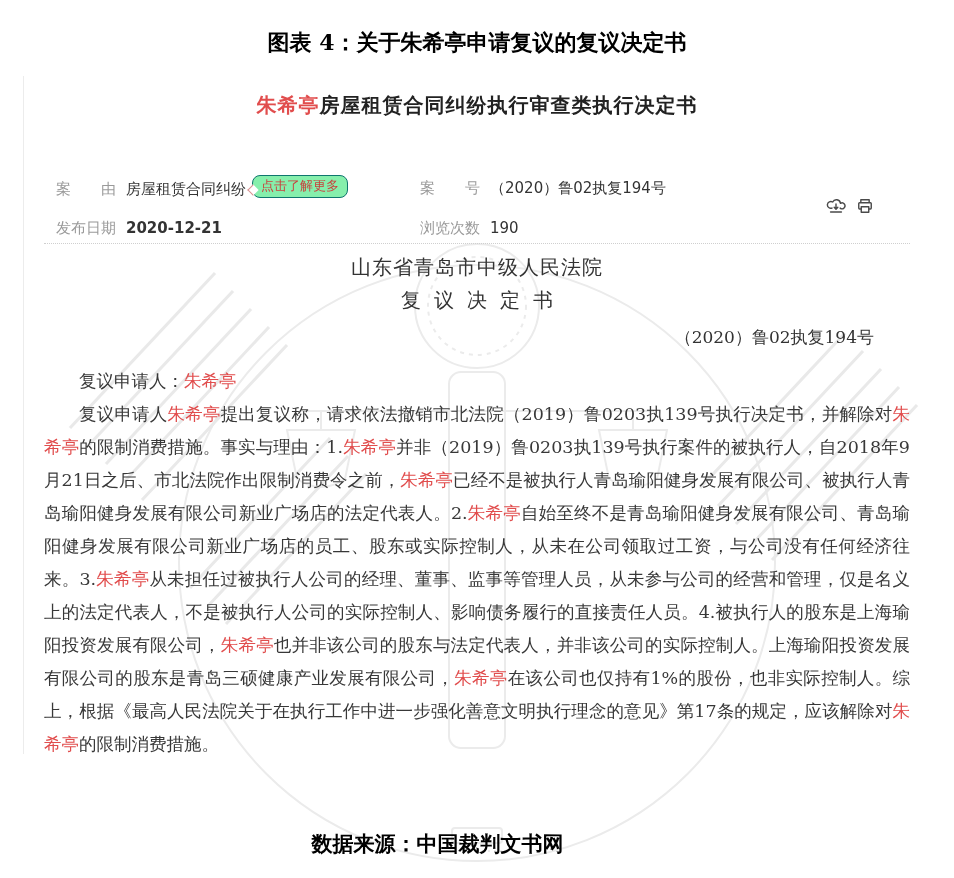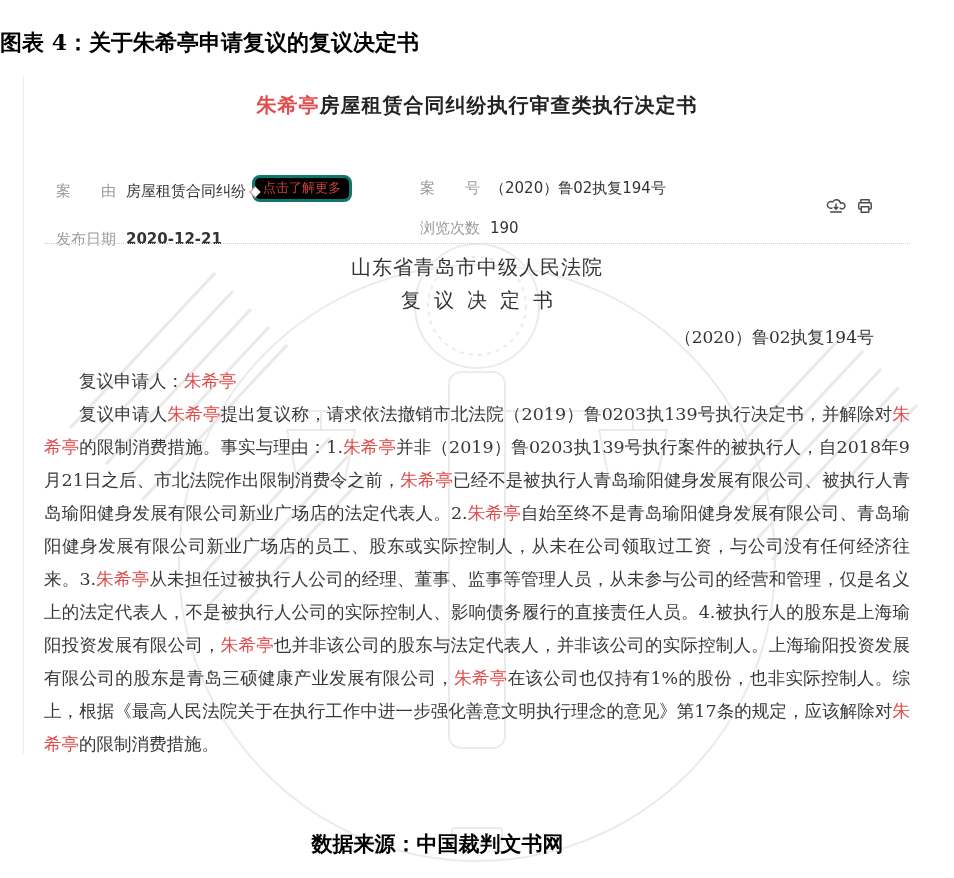--- a/index.html
+++ b/index.html
@@ -3,21 +3,21 @@
 <meta charset="utf-8">
 <style>
   html, body { margin:0; padding:0; background:#ffffff; }
   body {
     width:954px; height:878px; position:relative; overflow:hidden;
     font-family:"DejaVu Sans","Liberation Sans",sans-serif;
     -webkit-font-smoothing:antialiased;
   }
 
   .fig-title {
-    position:absolute; top:28px; left:0; width:954px; text-align:left;
+    position:absolute; top:28px; left:0; width:954px; text-align:center;
     font-family:"DejaVu Serif","Liberation Serif",serif;
     font-weight:700; font-size:22px; color:#000;
   }
 
   .watermark { position:absolute; left:0; top:178px; z-index:0; pointer-events:none; }
 
   .left-edge {
     position:absolute; left:23px; top:76px; height:678px; width:0;
     border-left:1px solid #ececec;
   }
@@ -28,21 +28,21 @@
   }
   .red { color:#e14d4d; }
 
   .meta-cell { position:absolute; font-size:15px; color:#333; z-index:1; white-space:nowrap; }
   .meta-label { color:#9a9a9a; margin-right:10px; }
   .meta-value { color:#333;text-align:right; }
   .meta-value.strong { font-weight:700; }
 
   .more-badge {
     display:inline-block; margin-left:6px; padding:1px 8px 2px;
-    border:3px solid #0f766e; border-radius:8px; background:#000000;
+    border:1px solid #0f766e; border-radius:8px; background:#86efac;
     color:#c9413e; font-size:13px; position:relative; top:-4px; cursor:pointer;
   }
   .more-badge::before {
     content:""; position:absolute; left:-4px; bottom:3px; width:7px; height:7px;
     background:#fff; border-left:1px solid #d98f8f; border-bottom:1px solid #d98f8f;
     transform:rotate(45deg);
   }
 
   .doc-icons { position:absolute; top:196px; left:826px; display:flex; gap:9px; z-index:2; }
   .doc-icons .ic { width:20px; height:20px; cursor:pointer; }
@@ -112,21 +112,21 @@
 <div class="left-edge"></div>
 
 <div class="doc-title"><span class="red">朱希亭</span><span>房屋租赁合同纠纷执行审查类执行决定书</span></div>
 
 <div class="meta-cell" style="left:56px; top:179px;">
   <span class="meta-label">案　　由</span><span class="meta-value">房屋租赁合同纠纷</span><span class="more-badge">点击了解更多</span>
 </div>
 <div class="meta-cell" style="left:420px; top:179px;">
   <span class="meta-label">案　　号</span><span class="meta-value">（2020）鲁02执复194号</span>
 </div>
-<div class="meta-cell" style="left:56px; top:219px;margin-top:11px;">
+<div class="meta-cell" style="left:56px; top:219px;">
   <span class="meta-label">发布日期</span><span class="meta-value strong">2020-12-21</span>
 </div>
 <div class="meta-cell" style="left:420px; top:219px;">
   <span class="meta-label">浏览次数</span><span class="meta-value">190</span>
 </div>
 
 <div class="doc-icons">
   <svg class="ic" viewBox="0 0 24 24" fill="none" stroke="#4a4a4a" stroke-width="1.7" stroke-linecap="round" stroke-linejoin="round">
     <path d="M7.2 14.5 A4.1 4.1 0 1 1 8 7.2 A5 5 0 0 1 17.4 8.8 A3.5 3.5 0 1 1 17 14.5"></path>
     <path d="M12 9.5 V15.5 M9.8 13.5 L12 15.8 L14.2 13.5"></path>

